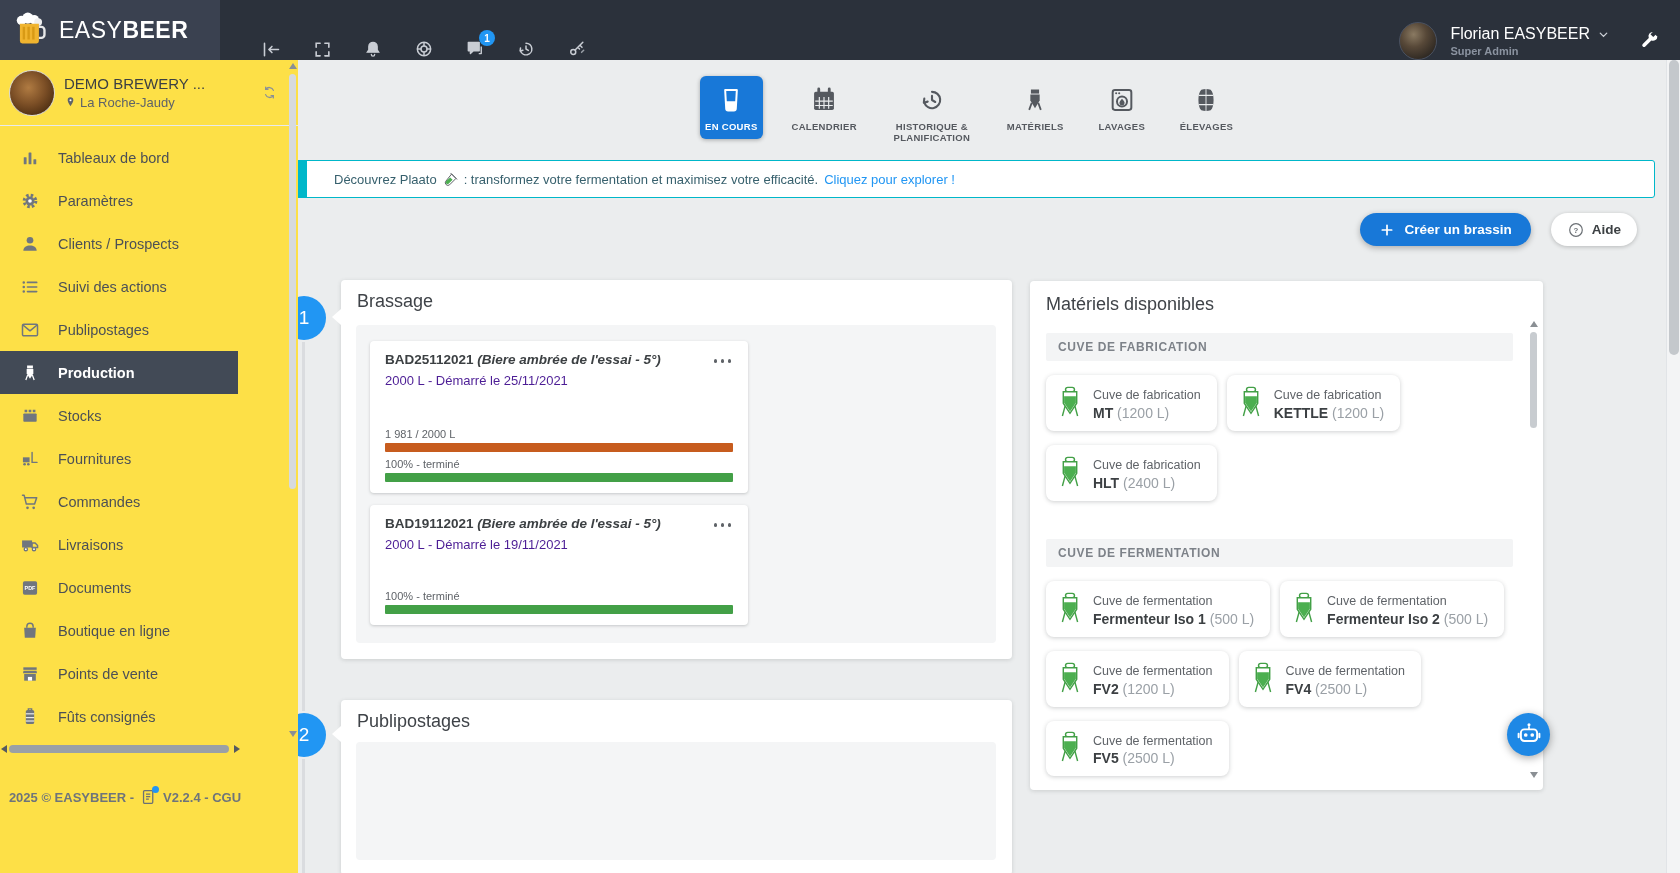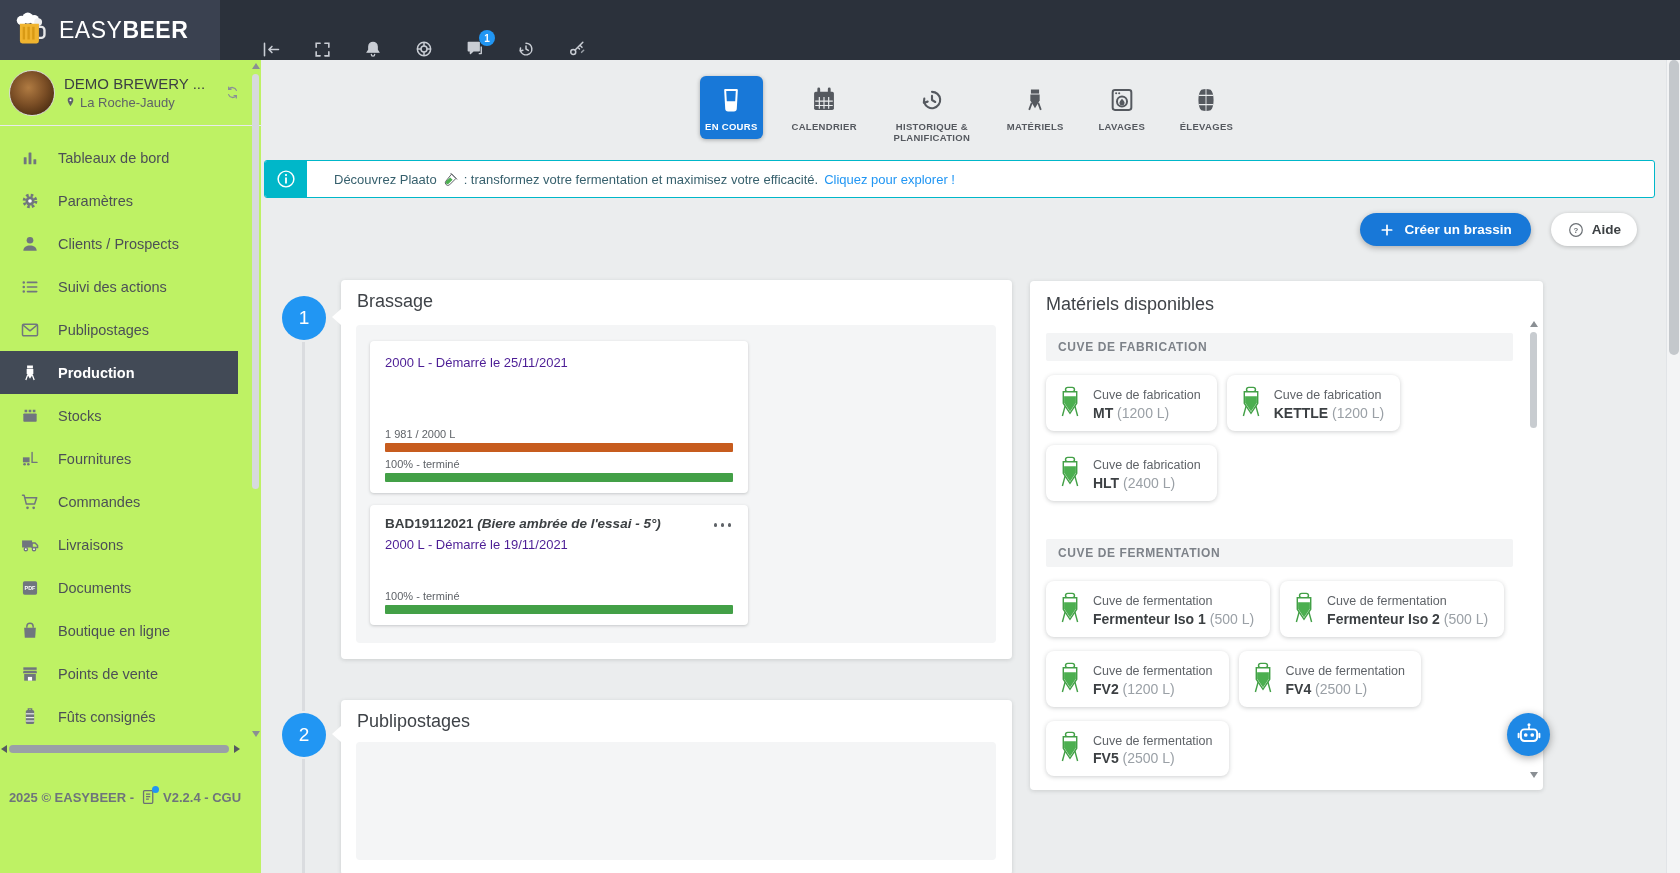--- a/index.html
+++ b/index.html
@@ -16,21 +16,21 @@
   .tico{width:22px;height:22px;position:relative;cursor:pointer;display:flex;align-items:center;justify-content:center}
   .badge{position:absolute;top:-8px;right:-9px;background:#2196f3;color:#fff;border-radius:50%;width:16px;height:16px;font-size:10px;display:flex;align-items:center;justify-content:center;font-weight:700}
   .user{margin-left:auto;display:flex;align-items:center;gap:13px;padding-right:20px}
   .uavatar{width:38px;height:38px;border-radius:50%;background:radial-gradient(circle at 38% 32%,#8a7a62 0%,#574838 38%,#2e2822 78%);border:1px solid #4a5160}
   .utext{display:flex;flex-direction:column}
   .uname{color:#fff;font-size:16px;display:flex;align-items:center;gap:7px;cursor:pointer}
   .urole{color:#8b93a0;font-size:11px;font-weight:700;margin-top:2px}
   .uwrench{color:#fff;margin-left:16px;cursor:pointer}
 
   
-  .sidebar{position:absolute;left:0;top:60px;width:261px;bottom:0;background:#bef264;z-index:20}
+  .sidebar{position:absolute;left:0;top:60px;width:298px;bottom:0;background:#fde047;z-index:20}
   .brewery{height:66px;display:flex;align-items:center;padding:8px 6px 8px 9px;border-bottom:1px solid #e8eaed}
   .bavatar{width:46px;height:46px;border-radius:50%;background:radial-gradient(circle at 42% 38%,#b07b42 0%,#7c4f26 45%,#46290f 85%);border:1px solid #d8d8d8}
   .binfo{margin-left:9px;flex:1;min-width:0}
   .bname{font-size:15px;color:#3c4043;font-weight:500;white-space:nowrap}
   .bloc{font-size:13px;color:#5f6368;display:flex;align-items:center;gap:3px;margin-top:3px}
   .brefresh{color:#8a9097;margin:0 14px 0 4px;cursor:pointer}
   nav{position:absolute;top:76px;left:0;width:238px}
   .nav-item{height:43px;display:flex;align-items:center;padding-left:19px;gap:18px;color:#4c5056;font-size:14.5px;font-weight:500;cursor:pointer}
   .nav-ico{width:21px;height:21px;color:#70767e;display:flex;align-items:center;justify-content:center;flex-shrink:0}
   .nav-item.active{background:#424a56;color:#fff;font-weight:700}
@@ -160,20 +160,39 @@
         </svg>
     </span>
     <span class="tico">
       <svg width="20" height="20" viewBox="0 0 24 24" fill="none" stroke="currentColor" stroke-width="1.8" stroke-linecap="round">
           <circle cx="7.5" cy="15.5" r="3"></circle>
           <path d="M10 13 19 4M15.5 7.5l2.5 2.5M13 10l2 2"></path>
           <path d="M20 13.5l-2.5 2.5" opacity=".7"></path>
         </svg>
     </span>
   </div>
+  <div class="user">
+    <span class="uavatar"></span>
+    <div class="utext">
+      <span class="uname">
+          <span>Florian EASYBEER</span>
+        <span>
+            <svg width="13" height="13" viewBox="0 0 24 24" fill="none" stroke="#cfd3d9" stroke-width="2.4" stroke-linecap="round">
+              <path d="M6 9.5l6 6 6-6"></path>
+            </svg>
+          </span>
+      </span>
+      <span class="urole">Super Admin</span>
+    </div>
+    <span class="uwrench">
+      <svg width="21" height="21" viewBox="0 0 24 24" fill="currentColor">
+          <path d="M21 6.2a5 5 0 0 1-6.9 4.6l-6.9 6.9a2 2 0 0 1-2.9-2.9l6.9-6.9A5 5 0 0 1 15.8 1l-2.7 2.7 3.2 3.2L19 4.2c.6.9 1 1.2 2 2z"></path>
+        </svg>
+    </span>
+  </div>
 </header>
 
 <aside class="sidebar">
   <div class="brewery">
     <span class="bavatar"></span>
     <div class="binfo">
       <div class="bname">DEMO BREWERY ...</div>
       <div class="bloc">
         <span>
             <svg width="13" height="13" viewBox="0 0 24 24">
@@ -475,20 +494,31 @@
   <div class="step-circle" style="left:32px;top:653px">
       <span>2</span>
     </div>
   <div class="tline" style="top:699px;height:114px"></div>
 
   <section class="panel" style="left:91px;top:220px;width:671px;height:379px">
     <span class="notch" style="top:29px"></span>
     <div class="panel-title">Brassage</div>
     <div class="gray-box" style="top:45px;bottom:16px">
       <div class="brew-card" style="height:152px;margin-bottom:12px">
+        <div class="brew-head">
+          <div class="brew-title">
+            <span>BAD25112021</span>
+            <span class="recipe">(Biere ambrée de l'essai - 5°)</span>
+          </div>
+          <span class="more">
+              <i></i>
+              <i></i>
+              <i></i>
+            </span>
+        </div>
         <div class="brew-meta">2000 L - Démarré le 25/11/2021</div>
         <div class="brew-spacer"></div>
         <div class="mini">1 981 / 2000 L</div>
         <div class="bar orange">
             <div class="fill" style="width:100%"></div>
           </div>
         <div class="mini">100% - terminé</div>
         <div class="bar green" style="margin-bottom:0">
             <div class="fill" style="width:100%"></div>
           </div>

